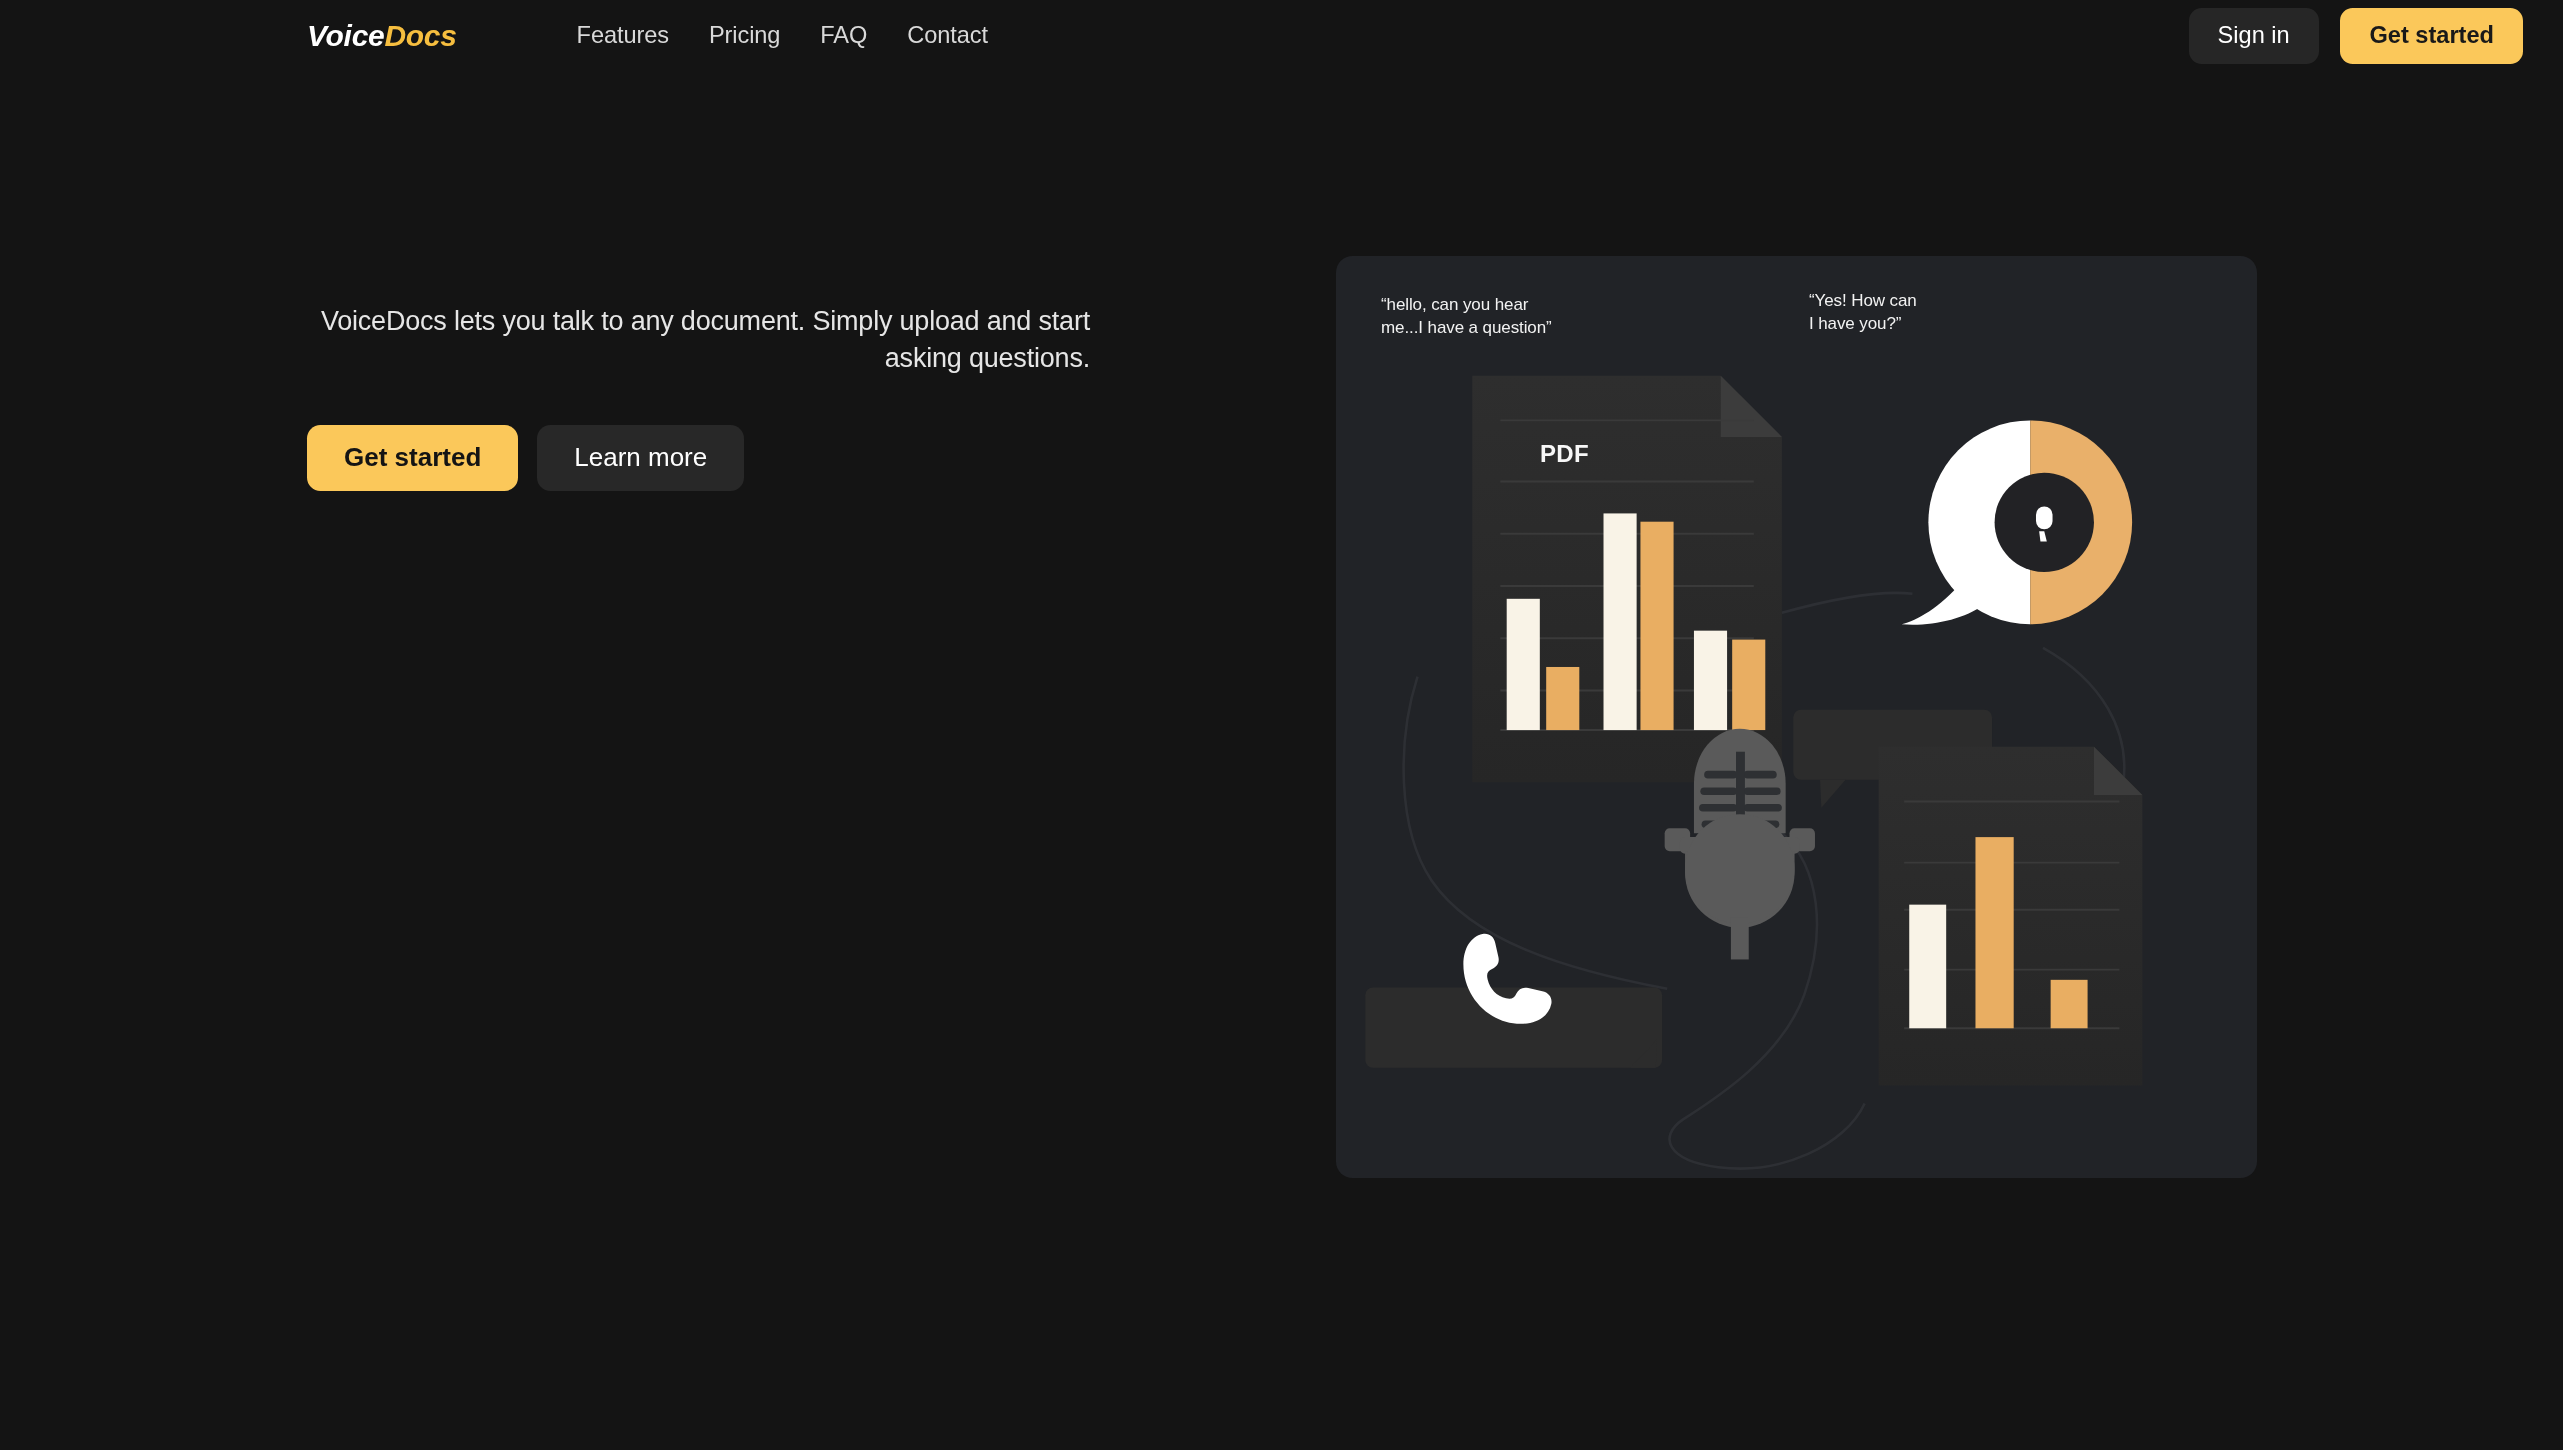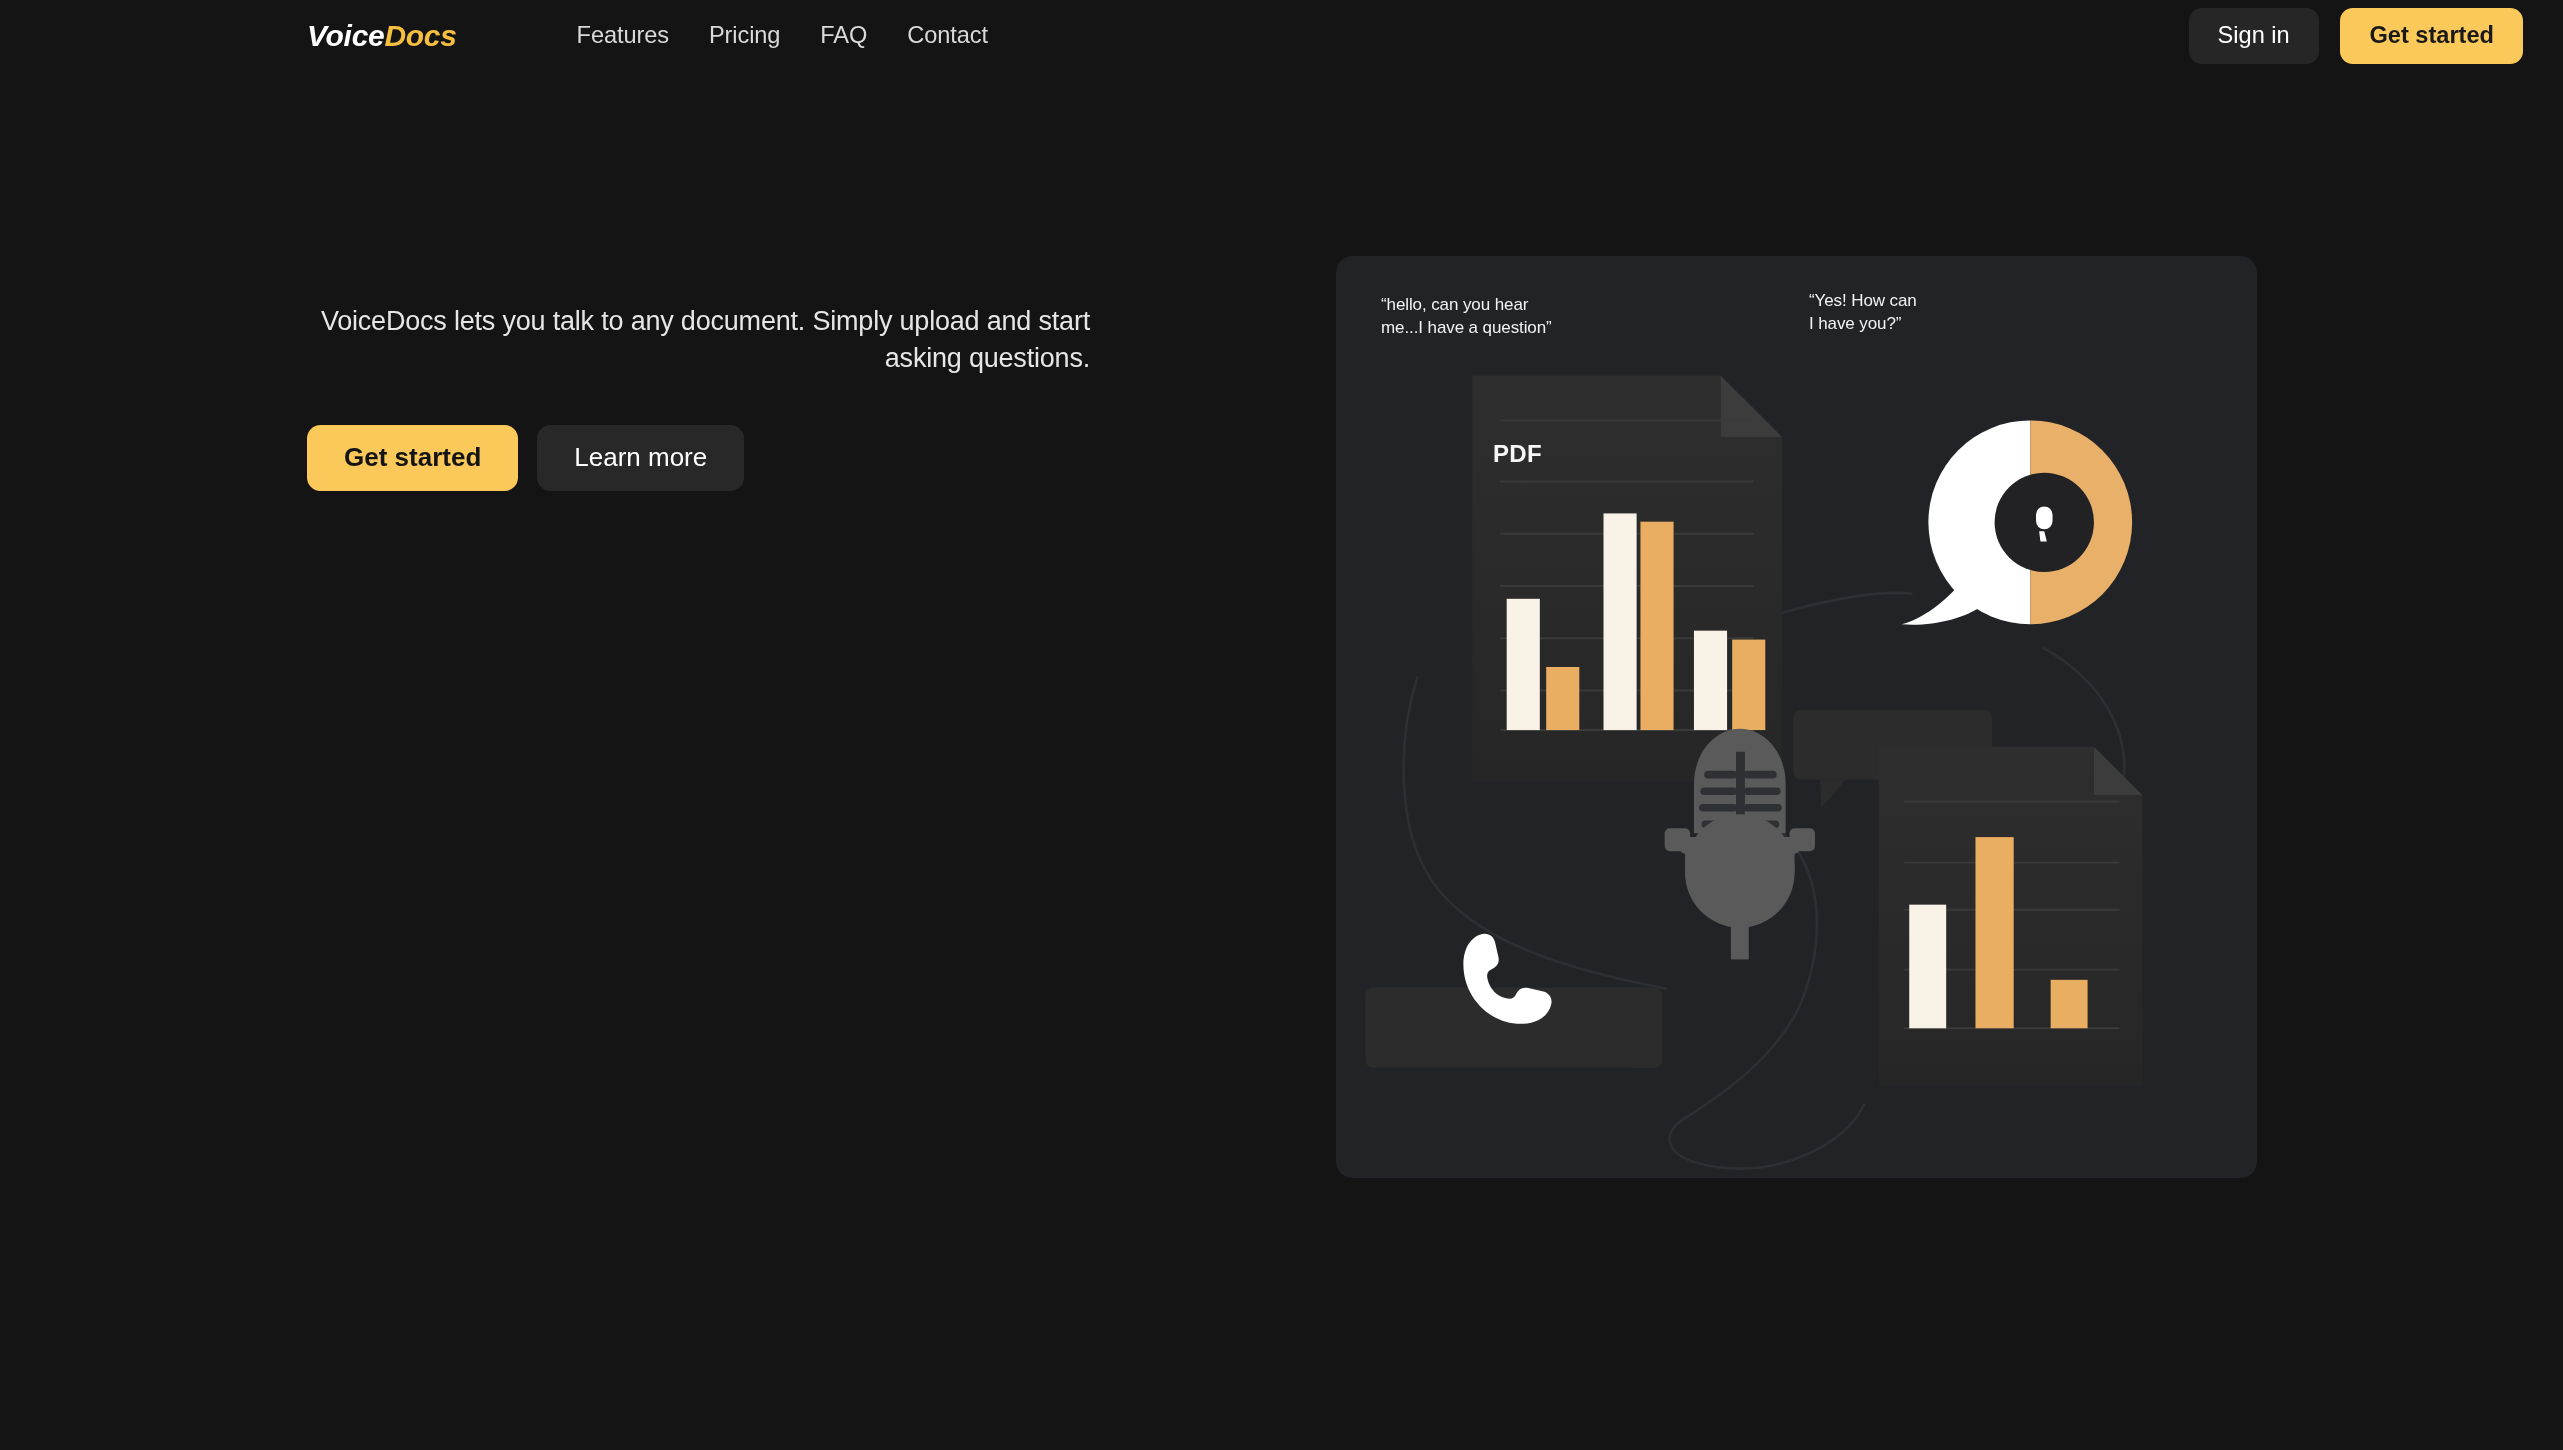--- a/index.html
+++ b/index.html
@@ -178,20 +178,21 @@
     left: 45px;
     top: 38px;
     width: 249px;
   }
   .pdf-label {
     position: absolute;
     color: #F7F7F7;
     font-size: 24px;
     font-weight: bold;
     letter-spacing: 0.3px;
+    margin-left: 47px;
   }
 </style>
 </head>
 <body>
 
 <div class="page">
 
   <div class="navbar">
 
     <div class="brand">

